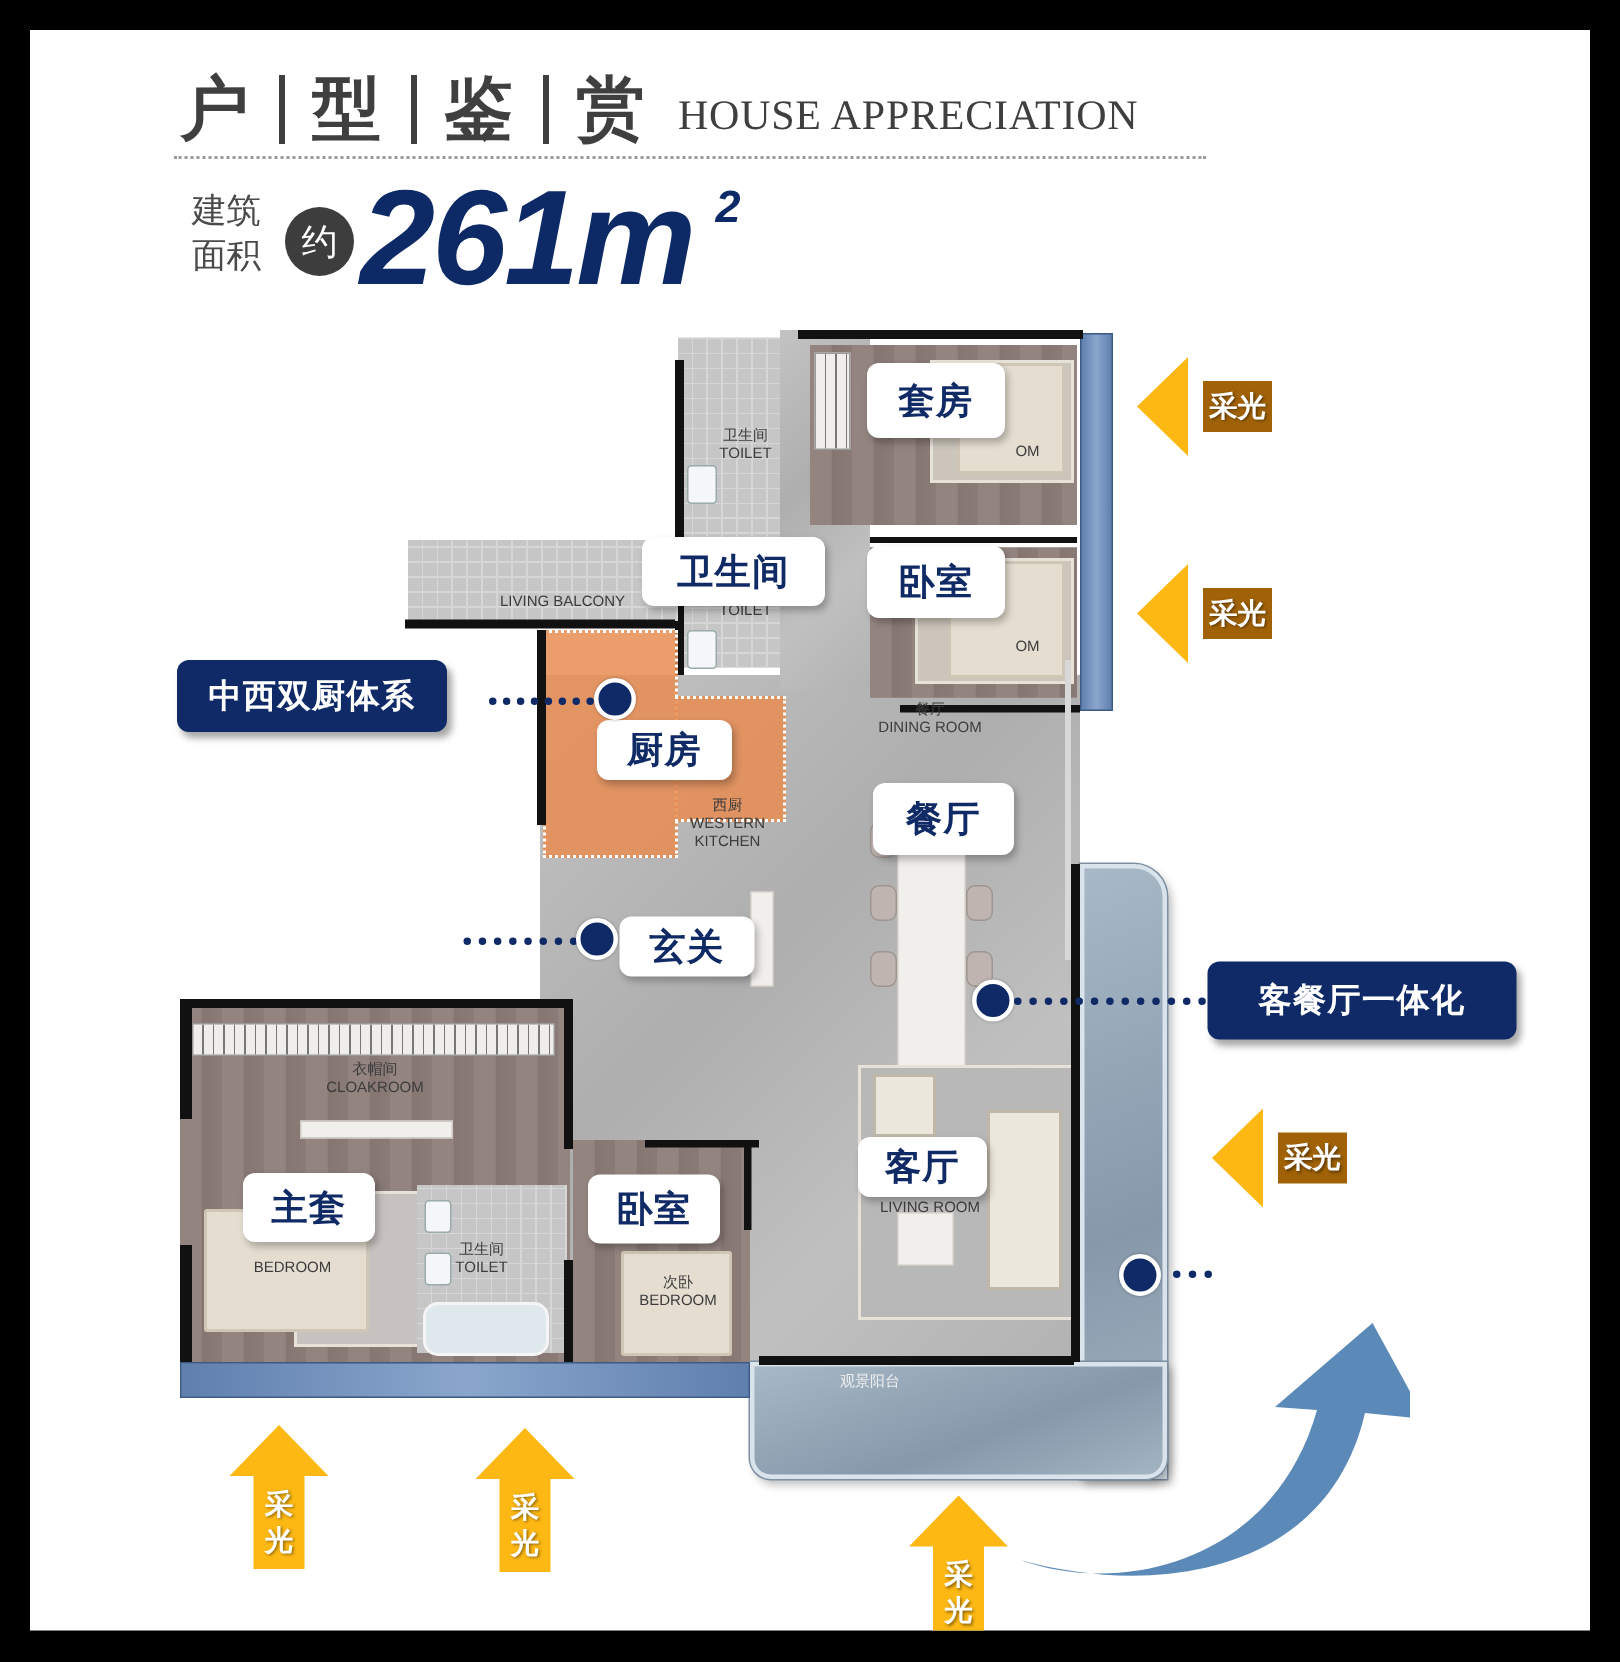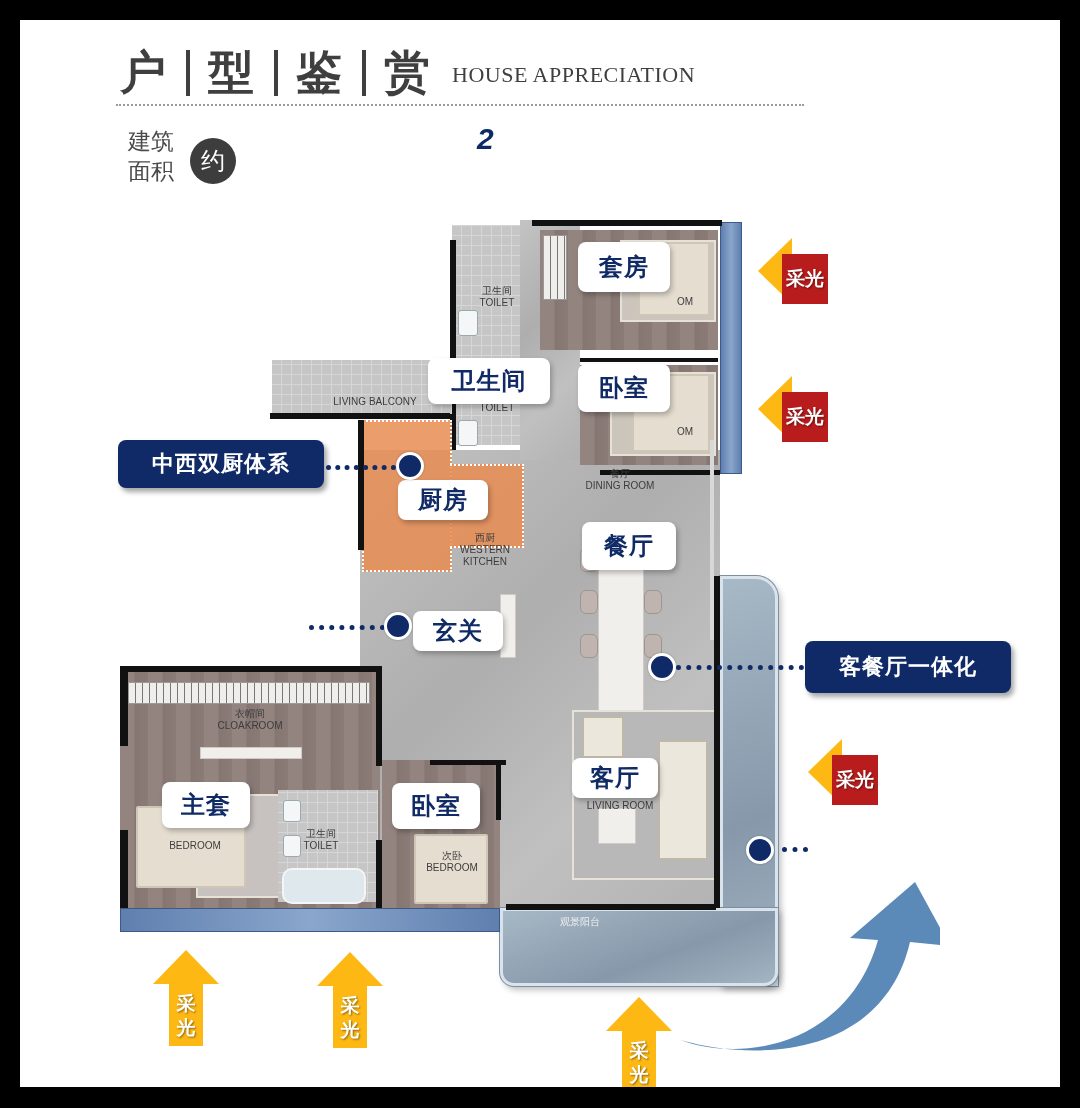--- a/index.html
+++ b/index.html
@@ -4,21 +4,21 @@
 <style>
   * { box-sizing: border-box; margin: 0; padding: 0; }
   html, body { width: 1080px; height: 1108px; background: #000; overflow: hidden; }
   body { font-family: "DejaVu Sans", "Liberation Sans", sans-serif; position: relative; }
   .panel { position: absolute; left: 20px; top: 20px; width: 1040px; height: 1067px; background: #fff; overflow: hidden; }
   .abs { position: absolute; }
 
   
   .title-cn { position: absolute; left: 100px; top: 22px; font-size: 46px; font-weight: bold; color: #3f3f3f; letter-spacing: 2px; display: flex; align-items: center; }
   .title-cn .sep { display: inline-block; width: 4px; height: 46px; background: #3f3f3f; margin: 0 18px; }
-  .title-en { position: absolute; left: 432px; top: 42px; font-family: "Liberation Serif", "DejaVu Serif", serif; font-size: 22px; color: #3f3f3f; letter-spacing: 0.5px; }
+  .title-en { position: absolute; left: 432px; top: 42px; font-family: "Liberation Serif", "DejaVu Serif", serif; font-size: 28px; color: #3f3f3f; letter-spacing: 0.5px; }
   .title-rule { position: absolute; left: 96px; top: 84px; width: 688px; border-top: 2px dotted #9a9a9a; }
   .area-label { position: absolute; left: 108px; top: 106px; font-size: 23px; color: #4a4a4a; line-height: 30px; width: 60px; }
   .approx-badge { position: absolute; left: 170px; top: 118px; width: 46px; height: 46px; border-radius: 50%; background: #3d3d3d; color: #fff; font-size: 24px; display: flex; align-items: center; justify-content: center; }
   .area-value { position: absolute; left: 220px; top: 88px; font-family: "Liberation Sans", sans-serif; font-weight: bold; font-style: italic; font-size: 90px; color: #0d2a66; letter-spacing: -2px; }
   .area-unit-sup { position: absolute; left: 457px; top: 102px; font-family: "Liberation Sans", sans-serif; font-weight: bold; font-style: italic; font-size: 30px; color: #0d2a66; }
 
   
   .wall { position: absolute; background: #111; }
   .floor-grey { position: absolute; background: #b9b9b9; background-image: linear-gradient(135deg, #c3c3c3 0%, #aeaeae 40%, #c0c0c0 70%, #b2b2b2 100%); }
   .floor-wood { position: absolute; background: #8e7f7b; background-image: repeating-linear-gradient(90deg, #93847f 0px, #93847f 14px, #857672 15px, #8a7b77 28px); }
@@ -42,21 +42,21 @@
   
   .room-label { position: absolute; background: #fff; color: #102a66; font-weight: bold; font-size: 24px; border-radius: 8px; display: flex; align-items: center; justify-content: center; box-shadow: 2px 3px 5px rgba(0,0,0,0.25); letter-spacing: 1px; }
   .callout { position: absolute; background: #0f2a66; color: #fff; font-weight: bold; font-size: 22px; border-radius: 8px; display: flex; align-items: center; justify-content: center; box-shadow: 3px 4px 5px rgba(0,0,0,0.35); letter-spacing: 1px; }
   .dot { position: absolute; width: 28px; height: 28px; border-radius: 50%; background: #0f2a66; border: 3px solid #fff; box-shadow: 0 0 2px rgba(0,0,0,0.3); }
   .dotline { position: absolute; height: 0; border-top: 5px dotted #0f2a66; }
   .balcony-label { position: absolute; color: #fff; font-weight: bold; font-size: 27px; text-shadow: 1px 2px 3px rgba(0,0,0,0.6); letter-spacing: 0px; }
 
   
   .arrow-left { position: absolute; width: 80px; height: 66px; }
   .arrow-left .head { position: absolute; left: 0; top: 0; width: 0; height: 0; border-top: 33px solid transparent; border-bottom: 33px solid transparent; border-right: 34px solid #fdb813; }
-  .arrow-left .shaft { position: absolute; left: 24px; top: 16px; width: 46px; height: 50px; background: #b91c1c; color: #fff; font-weight: bold; font-size: 19px; display: flex; align-items: center; justify-content: center; text-shadow: 1px 1px 2px rgba(0,0,0,0.45); }
+  .arrow-left .shaft { position: absolute; left: 44px; top: 16px; width: 46px; height: 34px; background: #a16207; color: #fff; font-weight: bold; font-size: 19px; display: flex; align-items: center; justify-content: center; text-shadow: 1px 1px 2px rgba(0,0,0,0.45); }
   .arrow-up { position: absolute; width: 66px; height: 96px; }
   .arrow-up .head { position: absolute; left: 0; top: 0; width: 0; height: 0; border-left: 33px solid transparent; border-right: 33px solid transparent; border-bottom: 34px solid #fdb813; }
   .arrow-up .shaft { position: absolute; left: 16px; top: 33px; width: 34px; height: 63px; background: #fdb813; color: #fff; font-weight: bold; font-size: 19px; line-height: 24px; display: flex; flex-direction: column; align-items: center; justify-content: center; text-shadow: 1px 1px 2px rgba(0,0,0,0.45); }
 </style>
 </head>
 <body>
 
 <div class="panel">
 
   <div class="title-cn">
@@ -69,20 +69,21 @@
     <span>赏</span>
   </div>
   <div class="title-en">HOUSE APPRECIATION</div>
   <div class="title-rule"></div>
 
   <div class="area-label">
     <div>建筑</div>
     <div>面积</div>
   </div>
   <div class="approx-badge">约</div>
+  <div class="area-value">261m</div>
   <div class="area-unit-sup">2</div>
 
   <div>
 
     <div class="floor-grey" style="left:340px; top:430px; width:360px; height:470px;"></div>
     <div class="floor-grey" style="left:500px; top:200px; width:60px; height:240px;"></div>
 
     <div class="floor-tile" style="left:432px; top:205px; width:68px; height:220px;"></div>
     <div class="sink" style="left:438px; top:290px; width:20px; height:26px;"></div>
     <div class="sink" style="left:438px; top:400px; width:20px; height:26px;"></div>
@@ -191,21 +192,21 @@
   <div class="room-label" style="left:558px; top:222px; width:92px; height:50px;">套房</div>
   <div class="room-label" style="left:558px; top:344px; width:92px; height:48px;">卧室</div>
   <div class="room-label" style="left:408px; top:338px; width:122px; height:46px;">卫生间</div>
   <div class="room-label" style="left:378px; top:460px; width:90px; height:40px;">厨房</div>
   <div class="room-label" style="left:393px; top:591px; width:90px; height:40px;">玄关</div>
   <div class="room-label" style="left:562px; top:502px; width:94px; height:48px;">餐厅</div>
   <div class="room-label" style="left:552px; top:738px; width:86px; height:40px;">客厅</div>
   <div class="room-label" style="left:142px; top:762px; width:88px; height:46px;">主套</div>
   <div class="room-label" style="left:372px; top:763px; width:88px; height:46px;">卧室</div>
 
-  <div class="callout" style="left:98px; top:420px; width:206px; height:48px;">中西双厨体系</div>
+  <div class="callout" style="left:98px; top:420px; width:180px; height:48px;">中西双厨体系</div>
   <div class="dotline" style="left:306px; top:445px; width:70px;"></div>
   <div class="dot" style="left:376px; top:432px;"></div>
 
   <div class="dotline" style="left:289px; top:605px; width:76px;"></div>
   <div class="dot" style="left:364px; top:592px;"></div>
 
   <div class="callout" style="left:785px; top:621px; width:206px; height:52px;">客餐厅一体化</div>
   <div class="dotline" style="left:656px; top:645px; width:128px;"></div>
   <div class="dot" style="left:628px; top:633px;"></div>
 

